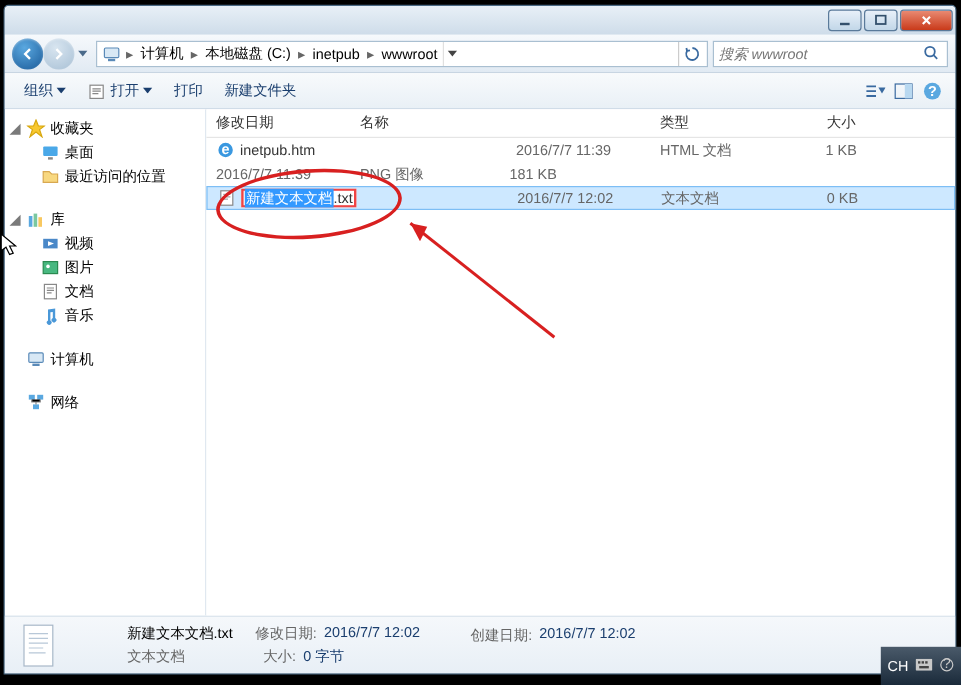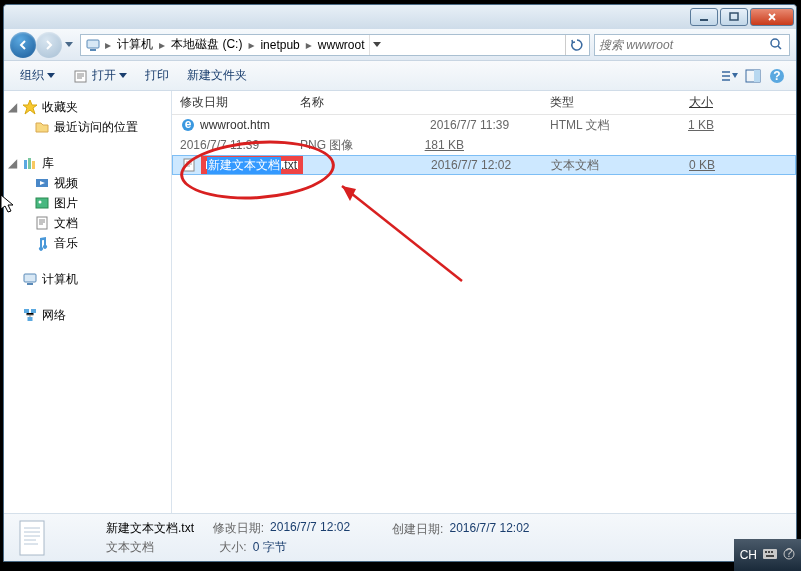--- a/index.html
+++ b/index.html
@@ -35,28 +35,28 @@
 .sb-item { padding-left: 30px; }
 .sb-icon { width: 16px; height: 16px; display: flex; align-items: center; justify-content: center; }
 .sb-tri { width: 10px; color: #7a7a7a; position: absolute; left: 4px; }
 .sb-head { position: relative; padding-left: 18px; }
 .content { flex: 1; background: #fff; position: relative; }
 .col-headers { height: 24px; display: flex; align-items: center; border-bottom: 1px solid #e5e5e5; }
 .col-h { padding: 0 8px; color: #333; height: 100%; display: flex; align-items: center; border-right: 1px solid transparent; cursor: pointer; }
 .c-name { width: 250px; }
 .c-date { width: 120px; }
 .c-type { width: 100px; }
-.c-size { width: 80px; justify-content: flex-end; text-decoration: underline; }
+.c-size { width: 80px; justify-content: flex-end; }
 .file-row { display: flex; align-items: center; height: 20px; }
 .file-row.selected { background: #cde8ff; border: 1px solid #7dbef5; }
 .fc { padding: 0 8px; display: flex; align-items: center; gap: 4px; overflow: hidden; white-space: nowrap; color: #333; }
 .fc.c-date, .fc.c-type, .fc.c-size { color: #666; }
 .fc.c-size { justify-content: flex-end; }
 .file-icon { width: 16px; height: 16px; flex-shrink: 0; display: flex; align-items: center; justify-content: center; }
-.rename-field { display: inline-flex; align-items: center; background: #fff; border: 5px solid #ef4444; height: 16px; padding: 4px 1px; }
+.rename-field { display: inline-flex; align-items: center; background: #fff; border: 2px solid #ef4444; height: 16px; padding: 4px 1px; }
 .rename-sel { background: #3399ff; color: #fff; padding: 0 1px; }
 .statusbar { height: 48px; background: linear-gradient(to bottom, #f5f8fb, #e8eff6); border-top: 1px solid #d5e0ea; display: flex; align-items: center; padding: 4px 10px; gap: 12px; }
 .sb-file-icon { width: 36px; height: 40px; display: flex; align-items: center; justify-content: center; }
 .sb-info { display: flex; flex-direction: column; gap: 2px; margin-left: 44px; }
 .sb-info-row { display: flex; gap: 6px; }
 .sb-label { color: #666; }
 .sb-val { color: #1a3e6e; }
 .sb-grip { position: absolute; right: 2px; bottom: 2px; width: 14px; height: 14px; }
 .annotation-ellipse { position: absolute; border: 3px solid #d82020; border-radius: 50%; pointer-events: none; }
 .annotation-arrow { position: absolute; pointer-events: none; }
@@ -188,20 +188,29 @@
             <span class="sb-icon">
               <svg width="16" height="16" viewBox="0 0 16 16">
                 <path d="M8 1 L10 6 L15 6 L11 9 L13 15 L8 11 L3 15 L5 9 L1 6 L6 6 Z" fill="#f8c830" stroke="#d8a810"></path>
               </svg>
             </span>
             <span>收藏夹</span>
           </div>
         <div class="sb-item">
             <span class="sb-icon">
               <svg width="16" height="16" viewBox="0 0 16 16">
+                <rect x="2" y="3" width="12" height="8" rx="1" fill="#4aa8e8"></rect>
+                <rect x="6" y="12" width="4" height="2" fill="#888"></rect>
+              </svg>
+            </span>
+            <span>桌面</span>
+          </div>
+        <div class="sb-item">
+            <span class="sb-icon">
+              <svg width="16" height="16" viewBox="0 0 16 16">
                 <path d="M2 4 L7 4 L9 6 L14 6 L14 13 L2 13 Z" fill="#f8d880" stroke="#d8a850"></path>
               </svg>
             </span>
             <span>最近访问的位置</span>
           </div>
       </div>
       <div class="sb-group">
         <div class="sb-head">
             <span class="sb-tri">◢</span>
             <span class="sb-icon">
@@ -284,21 +293,21 @@
       </div>
 
       <div class="file-row">
         <div class="fc c-name">
             <span class="file-icon">
               <svg width="16" height="16" viewBox="0 0 16 16">
                 <circle cx="8" cy="8" r="6" fill="#3a98e0"></circle>
                 <text x="8" y="11" text-anchor="middle" fill="#fff" font-size="8" font-weight="bold">e</text>
               </svg>
             </span>
-            <span>wwwroot.htm</span>
+            <span>inetpub.htm</span>
           </div>
         <div class="fc c-date">2016/7/7 11:39</div>
         <div class="fc c-type">HTML 文档</div>
         <div class="fc c-size">1 KB</div>
       </div>
       <div class="file-row">
         <div class="fc c-date">2016/7/7 11:39</div>
         <div class="fc c-type">PNG 图像</div>
         <div class="fc c-size">181 KB</div>
       </div>

